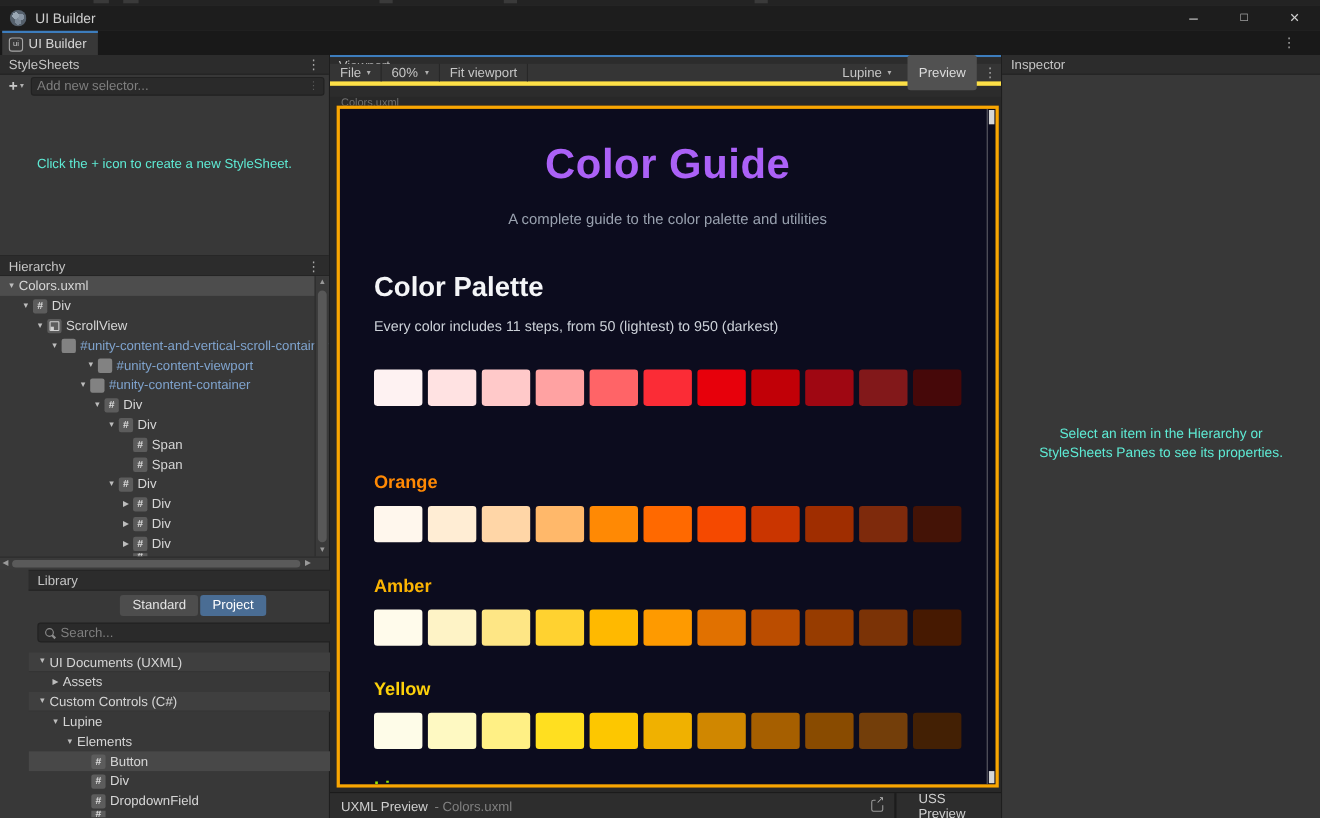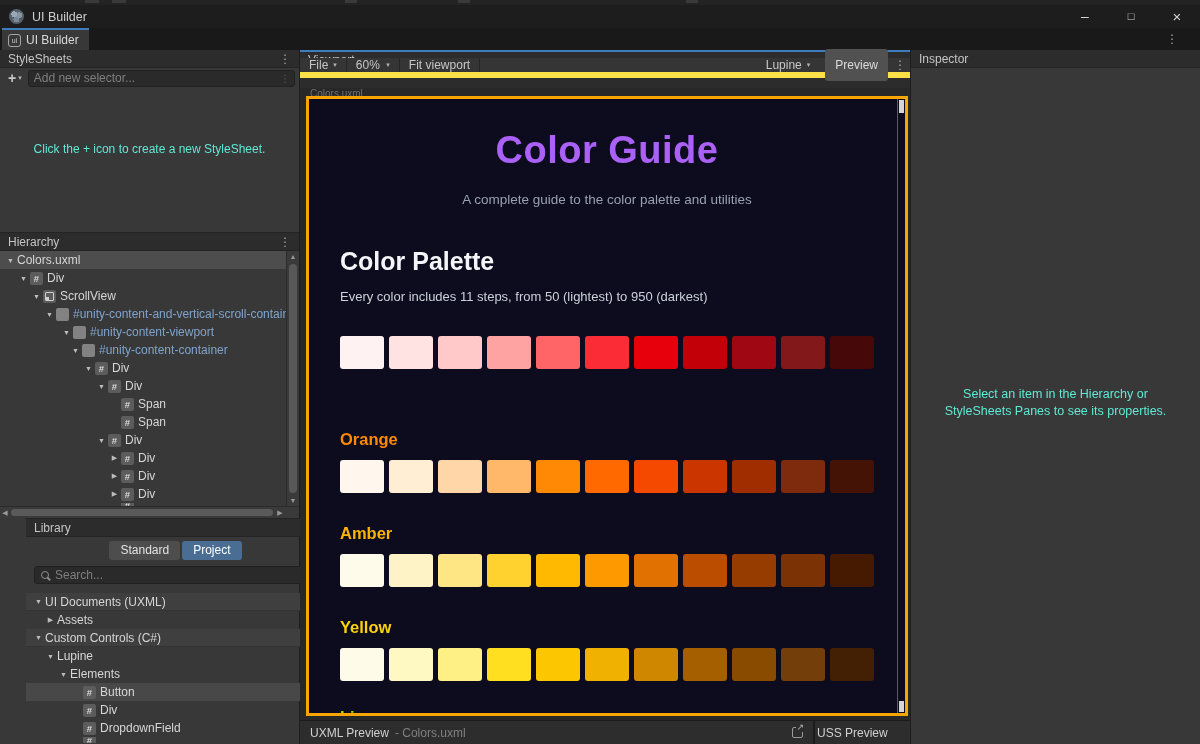--- a/index.html
+++ b/index.html
@@ -72,21 +72,21 @@
   .ic.hash::before { content:"#"; position:absolute; inset:0; color:#dcdcdc; font-size:9.5px;
     line-height:13px; text-align:center; font-weight:bold; }
   .ic.square { background:#828282; border-radius:2px; }
   .ic.scroll { background:#5c5c5c; }
   .ic.scroll::before { content:""; position:absolute; inset:2px; border:1px solid #d0d0d0; border-radius:1px; }
   .ic.scroll::after { content:""; position:absolute; left:3px; bottom:3px; width:3px; height:3px; background:#d0d0d0; }
   .tlabel { color:#d6d6d6; font-size:12px; }
   .tlabel.blue { color:#7fa3cd; }
 
   .lv0{padding-left:4px}.lv1{padding-left:17px}.lv2{padding-left:30px}.lv3{padding-left:43px}
-  .lv4{padding-left:60px}.lv5{padding-left:69px}.lv6{padding-left:82px}.lv7{padding-left:95px}.lv8{padding-left:108px}
+  .lv4{padding-left:76px}.lv5{padding-left:69px}.lv6{padding-left:82px}.lv7{padding-left:95px}.lv8{padding-left:108px}
 
   .vscroll { position:absolute; right:0; width:13px; background:#3a3a3a; border-left:1px solid #2b2b2b; }
   .vscroll .arr { position:absolute; left:0; width:12px; text-align:center; font-size:7px; color:#999; }
   .vscroll .arr.up { top:2px; } .vscroll .arr.dn { bottom:2px; }
   .vscroll .thumb { position:absolute; left:2px; right:2px; background:#585858; border-radius:4px; }
   #hi-vscroll { top:18px; bottom:12px; }
   #hi-vscroll .thumb { top:13px; bottom:13px; }
   #hi-hscroll { position:absolute; left:0; right:0; bottom:0; height:12px; background:#3a3a3a; border-top:1px solid #2b2b2b; }
   #hi-hscroll .arr { position:absolute; top:0; width:10px; font-size:7px; color:#999; line-height:11px; text-align:center; }
   #hi-hscroll .arr.lf{left:0}.#x{} #hi-hscroll .arr.rt{right:14px}
@@ -107,21 +107,21 @@
   .llcat{padding-left:6px}.ll1{padding-left:18px}.ll2{padding-left:31px}.ll3{padding-left:44px}
   #lib-vscroll { top:74px; bottom:0; }
   #lib-vscroll .thumb { top:13px; bottom:13px; }
 
   
   #col-center { left:300px; top:50px; width:610px; height:694px; background:#2c2c2c; }
   #vp-accent { position:absolute; left:0; top:0; width:100%; height:2px; background:#3d7dbd; }
   #vp-head { position:absolute; left:0; top:2px; width:100%; height:16px; background:#2c2c2c;
     display:flex; align-items:center; padding:0 8px; color:#c5c5c5; }
   #vp-toolbar { position:absolute; left:0; top:8px; width:100%; height:20px; background:#353535;
-    border-bottom:6px solid #fde047; display:flex; align-items:center; color:#c6c6c6; }
+    border-bottom:4px solid #fde047; display:flex; align-items:center; color:#c6c6c6; }
   .tb-item { display:flex; align-items:center; gap:5px; padding:0 9px; height:100%; }
   .tb-sep { width:1px; height:100%; background:#272727; }
   .tb-right { margin-left:auto; display:flex; align-items:center; }
   .preview-btn { background:#515151; border-radius:3px; height:32px; display:flex; align-items:center;
     padding:0 10px; margin:0 6px; color:#dcdcdc; }
   #vp-canvas-area { position:absolute; left:0; top:38px; width:100%; height:632px; background:#282828; }
   #canvas-label { position:absolute; left:10px; top:0; color:#6f6f6f; font-size:10px; }
 
   #canvas-frame { position:absolute; left:6px; top:8px; width:602px; height:620px;
     border:3px solid #f9a602; background:#0c0c1e; }
@@ -144,21 +144,21 @@
   #doc-scrollbar .dthumb { position:absolute; left:1px; right:1px; top:1px; height:13px; background:#d6d6d6; }
   #doc-scrollbar .dbtn { position:absolute; left:1px; right:1px; bottom:1px; height:11px; background:#d6d6d6; }
 
   #statusbar { position:absolute; left:0; bottom:0; width:100%; height:24px; background:#2d2d2d;
     border-top:1px solid #1b1b1b; display:flex; align-items:center; }
   #sb-uxml { width:515px; height:100%; display:flex; align-items:center; padding:0 10px; border-right:2px solid #1c1c1c; }
   #sb-uxml .t1 { color:#d0d0d0; }
   #sb-uxml .t2 { color:#808080; margin-left:6px; }
   .extlink-icon { margin-left:auto; width:11px; height:11px; border:1px solid #9a9a9a; border-radius:2px; position:relative; }
   .extlink-icon::after { content:"↗"; position:absolute; right:-2px; top:-6px; font-size:9px; color:#b5b5b5; background:#2d2d2d; }
-  #sb-uss { flex:1; height:100%; display:flex; align-items:center; padding:0 2px; color:#d0d0d0; }
+  #sb-uss { flex:1; height:100%; display:flex; align-items:center; padding:0 20px; color:#d0d0d0; }
 
   
   #col-right { left:910px; top:50px; width:290px; height:694px; background:#383838; border-left:1px solid #1e1e1e; }
   #insp-empty { margin-top:318px; padding:0 22px; line-height:17px; font-size:12.5px; }
 </style>
 </head>
 <body>
 
 <div id="top-sliver" class="abs">
   <i style="left:85px;width:14px"></i>

